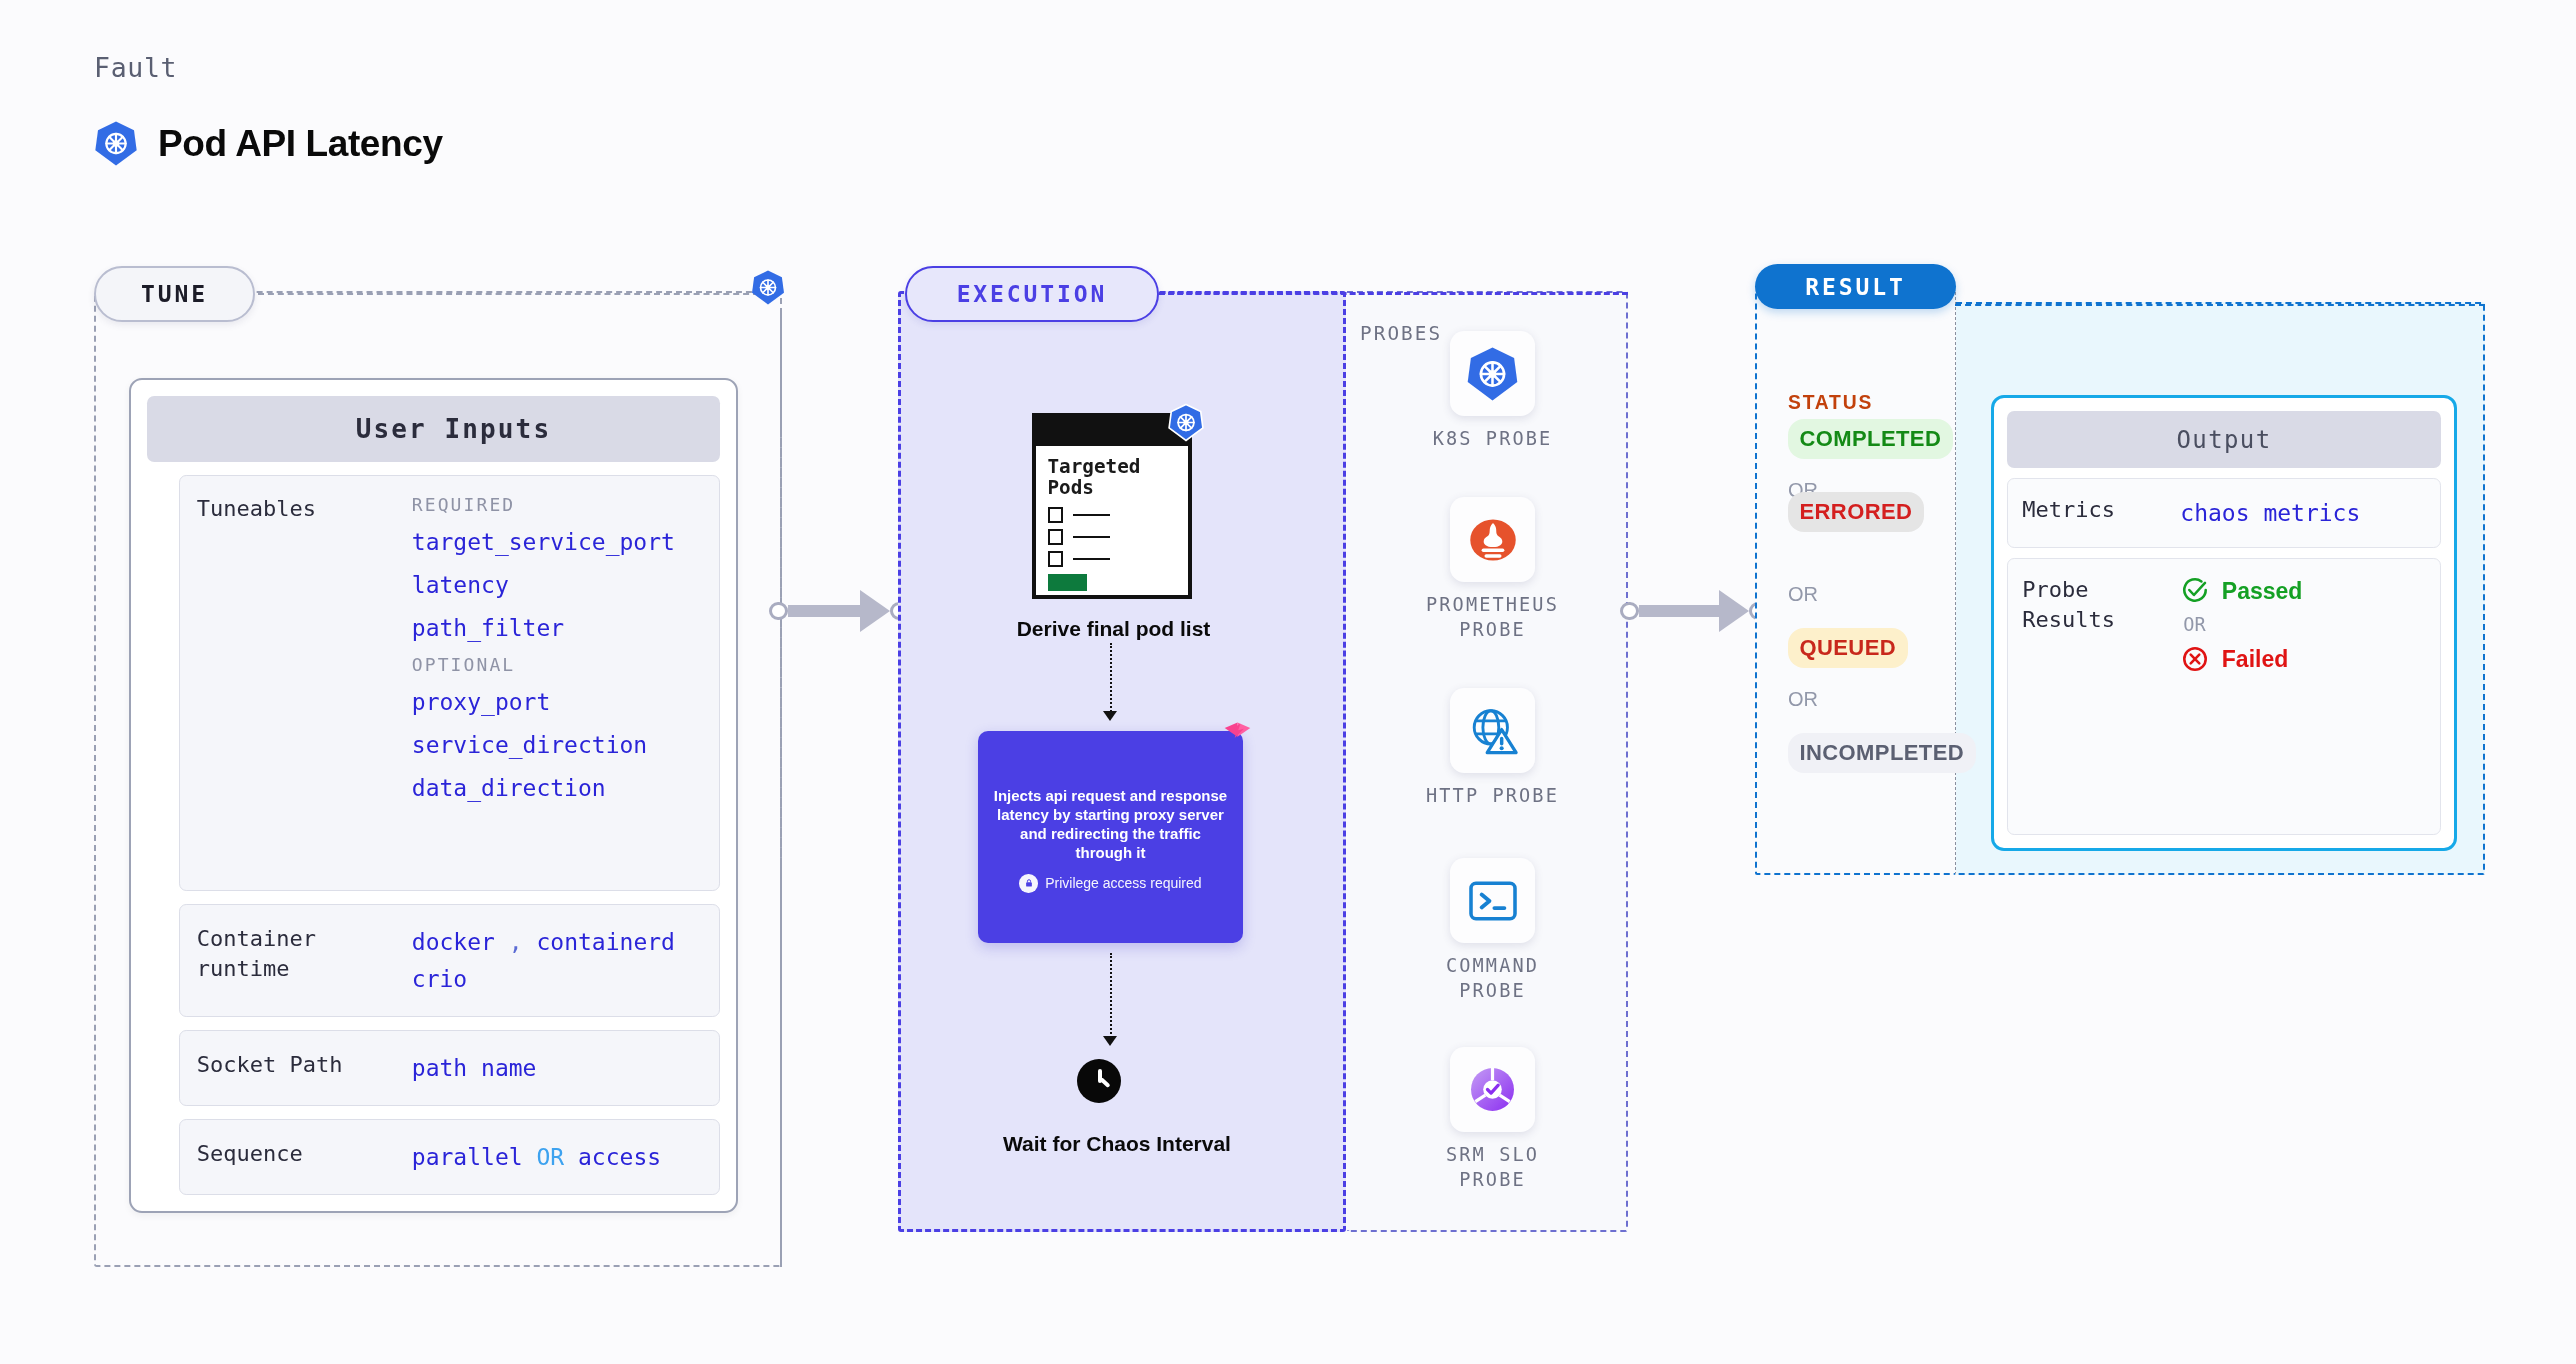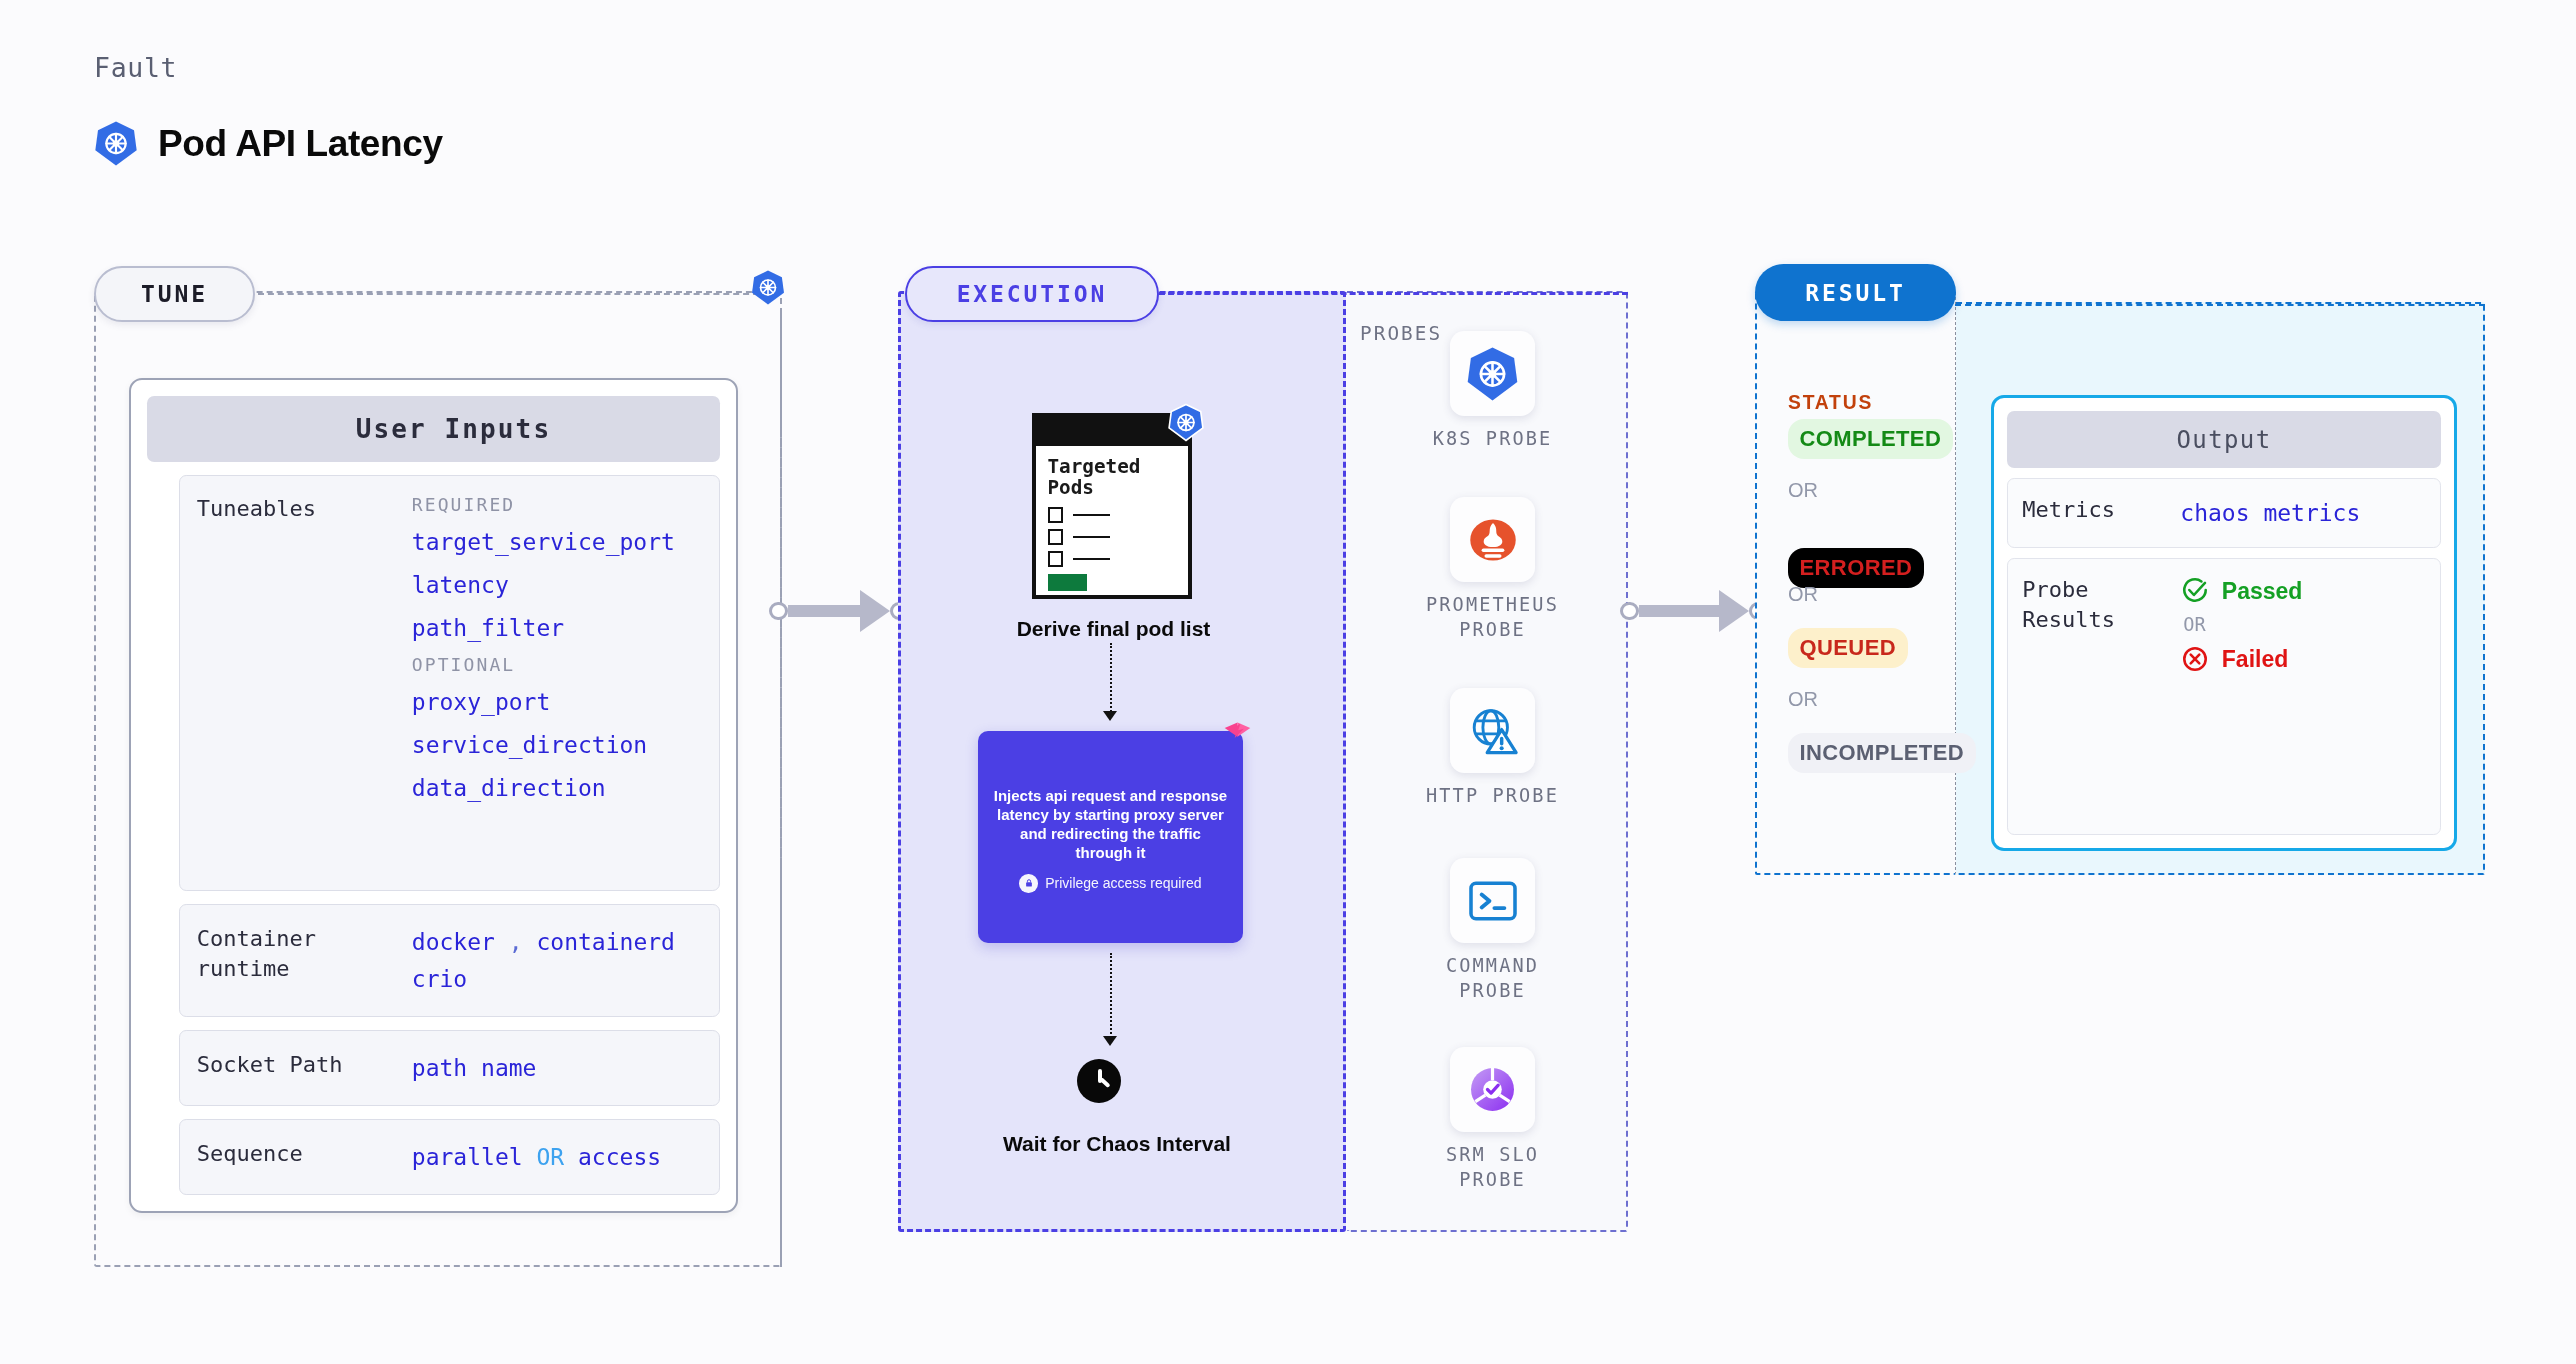--- a/index.html
+++ b/index.html
@@ -33,21 +33,21 @@
     left: 94px; top: 266px; width: 161px; height: 56px;
     background: #f4f5f9; border: 2.1px solid #b9bdd0; color: #1c1c28;
     font-size: 23px; box-shadow: 0 2.9px 7.2px rgba(70,70,110,.10);
   }
   .pill-exec {
     left: 905px; top: 266px; width: 254px; height: 56px;
     background: #e7e7fb; border: 2.9px solid #4b3fe4; color: #4b3fe4;
     font-size: 23px; box-shadow: 0 2.9px 7.2px rgba(70,70,180,.12);
   }
   .pill-result {
-    left: 1755px; top: 264px; width: 201px; height: 57px;
+    left: 1755px; top: 264px; width: 201px; height: 45px;
     background: #0f73cf; border: none; color: #ffffff;
     font-size: 23px; box-shadow: 0 3.6px 8.6px rgba(15,115,207,.25);
   }
 
   
   .zone-tune {
     position: absolute; left: 94px; top: 291px; width: 688px; height: 976px;
     border: 2.1px dashed #9aa0b4; border-radius: 2.9px; background: transparent;
   }
   .card-user-inputs {
@@ -204,21 +204,21 @@
   .status-title {
     position: absolute; left: 1788px; top: 392px;
     font-size: 19.3px; font-weight: 700; color: #c2410c; letter-spacing: 1.8px;
   }
   .badge {
     position: absolute; left: 1788px; display: inline-flex; align-items: center;
     border-radius: 16px; font-size: 22px; font-weight: 700; letter-spacing: 0.4px;
     padding: 7.2px 11.5px;
   }
   .b-completed { top: 419px; background: #e2f7e1; color: #148a16; }
-  .b-errored   { top: 548px; background: #000000; color: #d41f1f; }
+  .b-errored   { top: 492px; background: #e5e5e5; color: #d41f1f; }
   .b-queued    { top: 628px; background: #fdf0cb; color: #c8281c; }
   .b-incomplete{ top: 733px; background: #f0f1f6; color: #5b6072; }
   .or-lbl {
     position: absolute; left: 1788px; font-size: 20px; color: #9298aa; font-weight: 400;
   }
   .or-1 { top: 479px; } .or-2 { top: 583px; } .or-3 { top: 688px; }
 
   .card-output {
     position: absolute; left: 1991px; top: 395px; width: 466px; height: 456px;
     background: #ffffff; border: 3.6px solid #16a9e8; border-radius: 13px;

